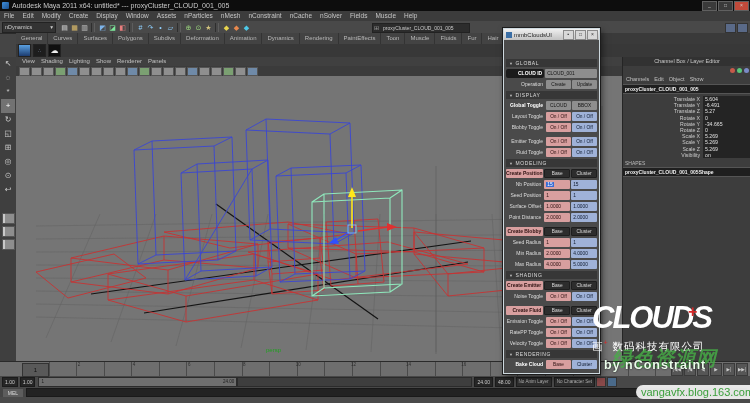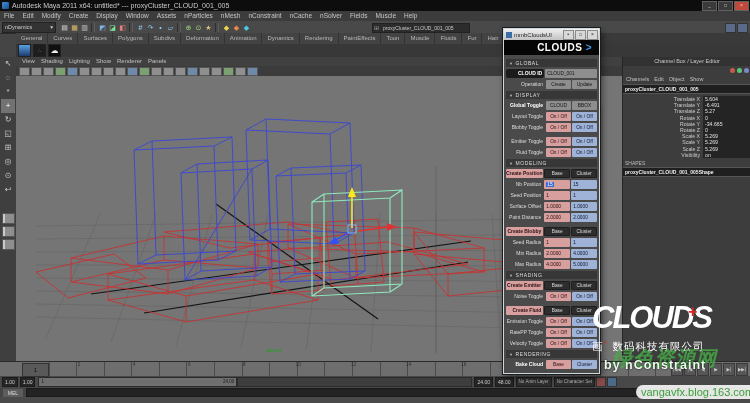--- a/index.html
+++ b/index.html
@@ -403,23 +403,20 @@
   <div class="clouds">
     <div class="cl-titlebar">
       <span class="cl-titleicon"></span>
       <span>mmbCloudsUI</span>
       <span class="cl-winbtns" id="cl-winbtns">
           <div class="cl-winbtn">▪</div>
           <div class="cl-winbtn">□</div>
           <div class="cl-winbtn">×</div>
         </span>
     </div>
-    <div class="cl-header">
-      <span>CLOUDS</span> <span class="cl-chev">&gt;</span>
-    </div>
     <div class="cl-body" id="cl-body">
         <div class="cl-section"><span class="cl-arrow">▼</span><span>GLOBAL</span></div>
         <div class="cl-row">
           <div class="cl-label darkpill">CLOUD ID</div>
           <div class="cl-cell wide cell-gray">CLOUD_001</div>
         </div>
         <div class="cl-row">
           <div class="cl-label">Operation</div>
           <div class="cl-cell cell-gray">Create</div>
           <div class="cl-cell cell-gray">Update</div>

